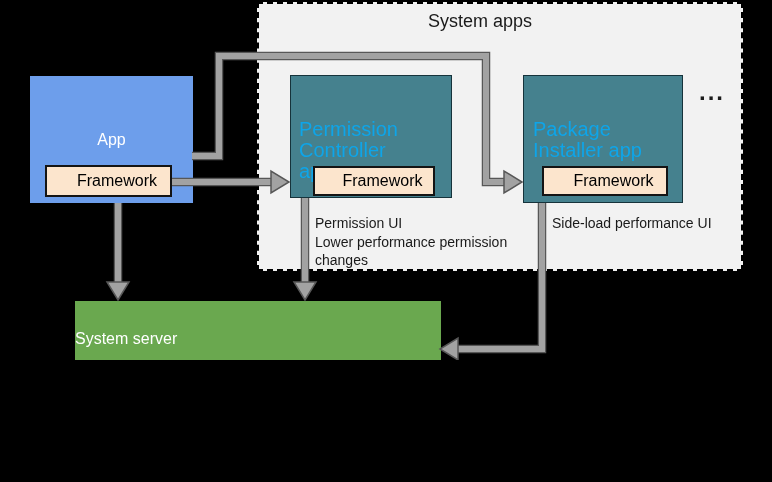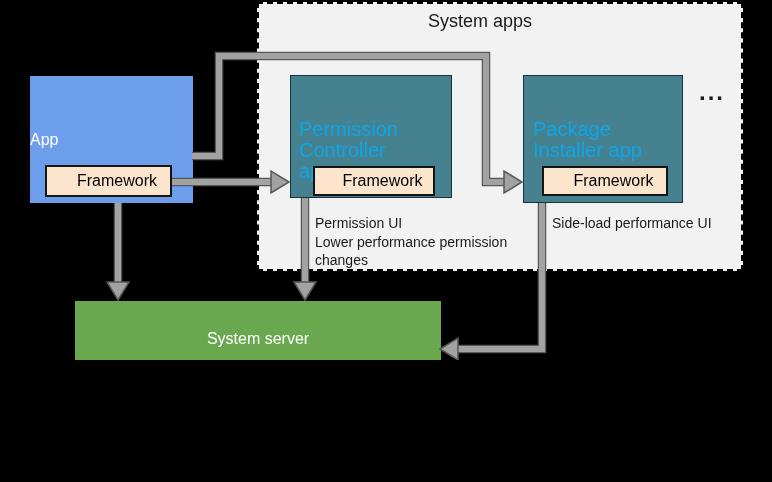--- a/index.html
+++ b/index.html
@@ -16,21 +16,21 @@
   }
   #system-apps-title{
     left:428px;top:11px;font-size:18px;color:#1a1a1a;white-space:nowrap;
   }
   #more-apps{
     left:699px;top:80px;font-size:24px;font-weight:bold;color:#1c1c1c;
     letter-spacing:2px;line-height:1;
   }
   
   #app-box{left:30px;top:76px;width:163px;height:127px;}
-  #app-label{left:30px;top:131px;width:163px;
+  #app-label{left:30px;top:131px;width:163px;text-align:center;
     font-size:16px;color:#fff;}
   
   .framework{
     border:2px solid #141414;display:flex;align-items:center;justify-content:center;
     font-size:16px;color:#000;padding-left:17px;
   }
   #app-framework{left:45px;top:165px;width:127px;height:32px;}
   #pc-framework{left:313px;top:166px;width:122px;height:30px;}
   #pi-framework{left:542px;top:166px;width:126px;height:30px;}
   
@@ -41,21 +41,21 @@
     font-size:20px;color:#0ea5e9;line-height:21px;
   }
   #pc-label{left:299px;top:119px;width:120px;}
   #pi-label{left:533px;top:119px;width:130px;}
   
   .note{font-size:14px;color:#1a1a1a;line-height:18.5px;}
   #pc-note{left:315px;top:214px;width:208px;}
   #pi-note{left:552px;top:214px;width:180px;}
   
   #server-box{left:75px;top:301px;width:366px;height:75px;
-    display:flex;align-items:center;justify-content:center;
+    display:flex;align-items:center;justify-content:flex-start;
     font-size:16px;color:#fff;}
   
   #connectors{left:0;top:0;width:772px;height:482px;pointer-events:none;}
 </style>
 </head>
 <body>
 
 <div id="stage" style="background: rgb(0, 0, 0);">
 
   <div class="abs" id="system-apps-box" style="background: rgb(242, 242, 242);"></div>

